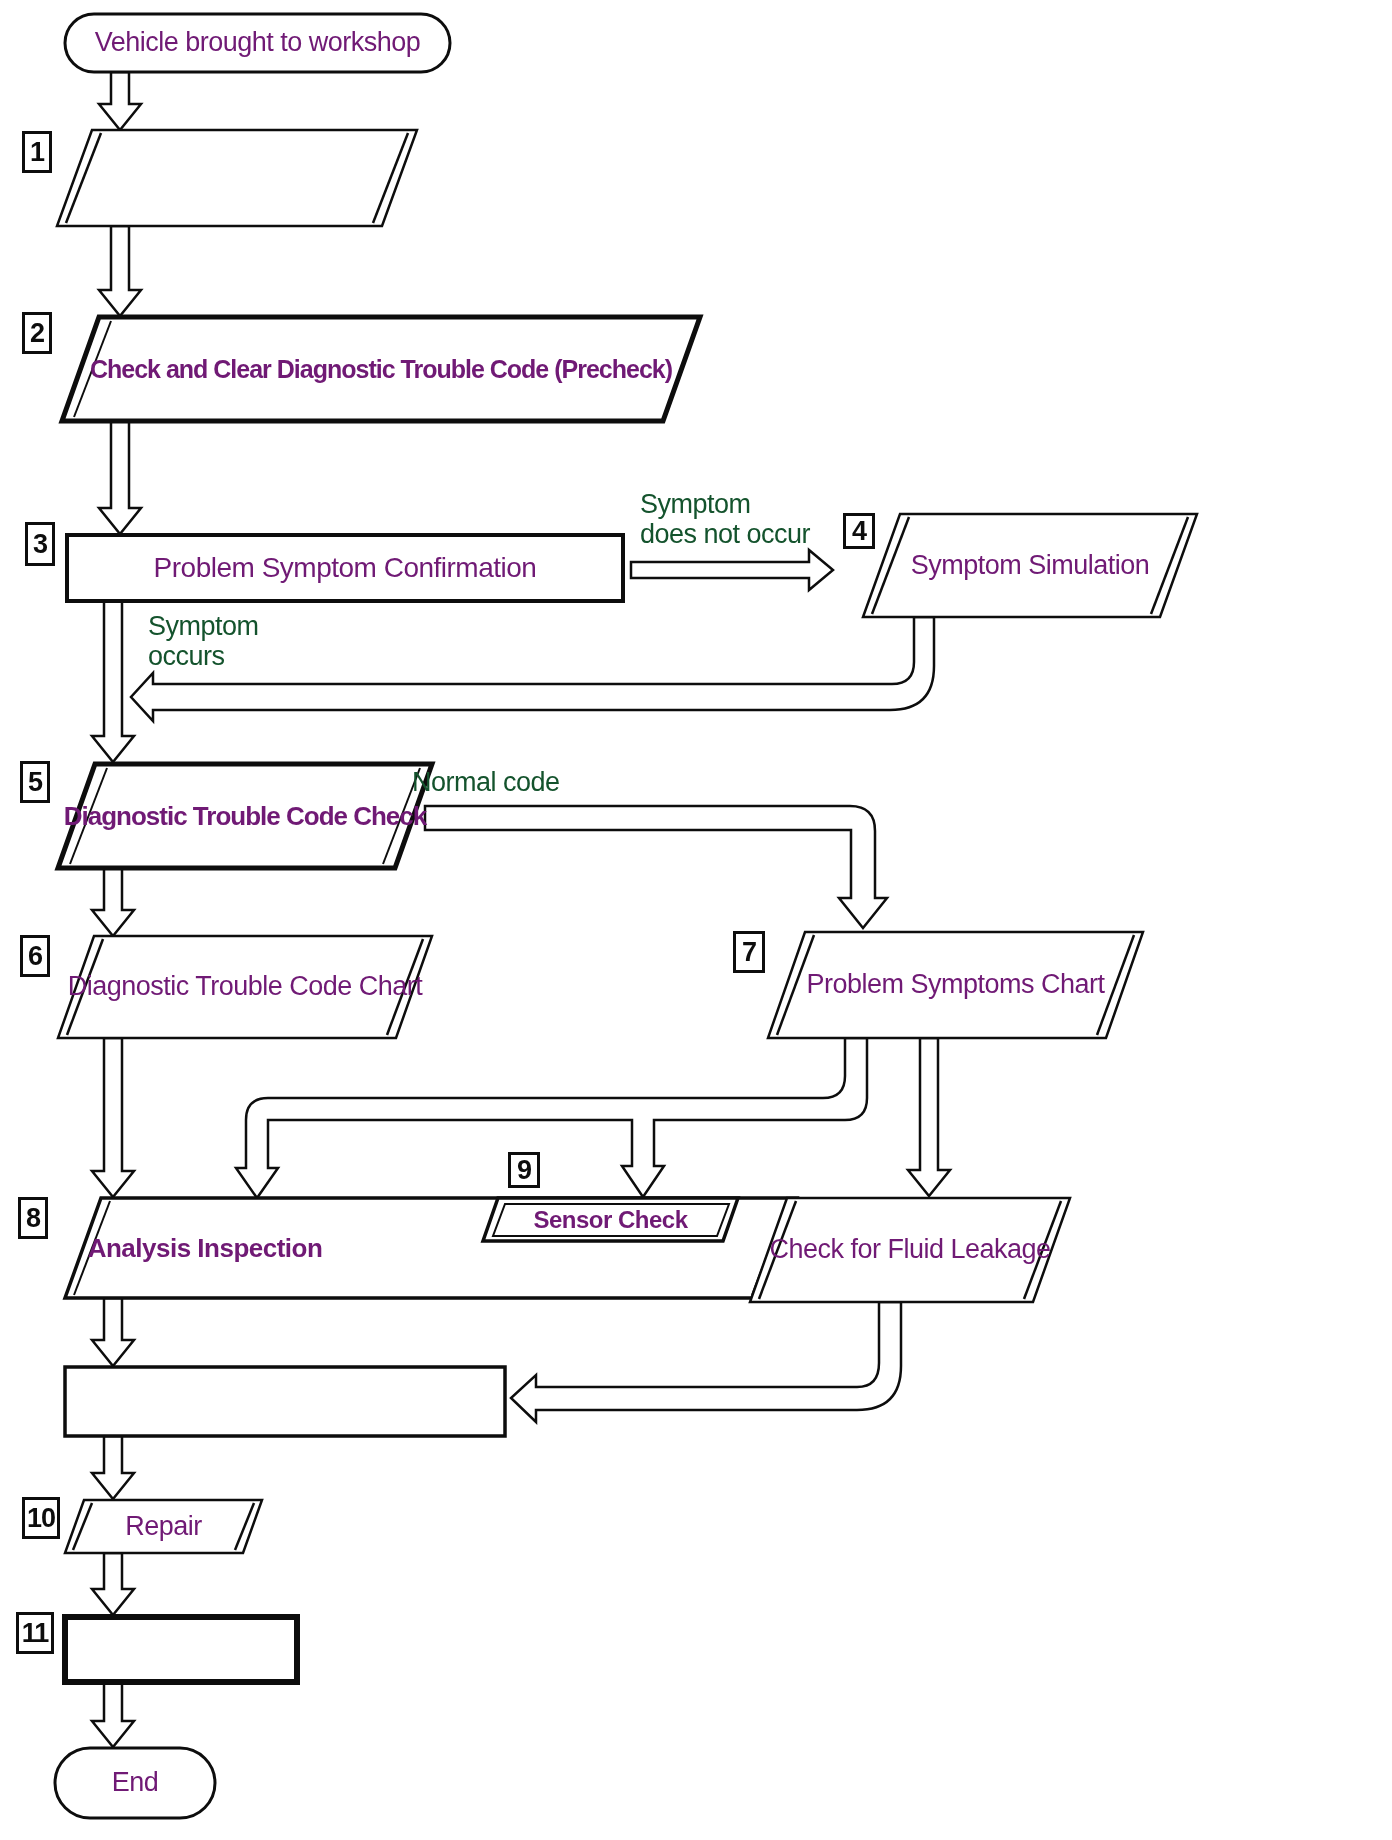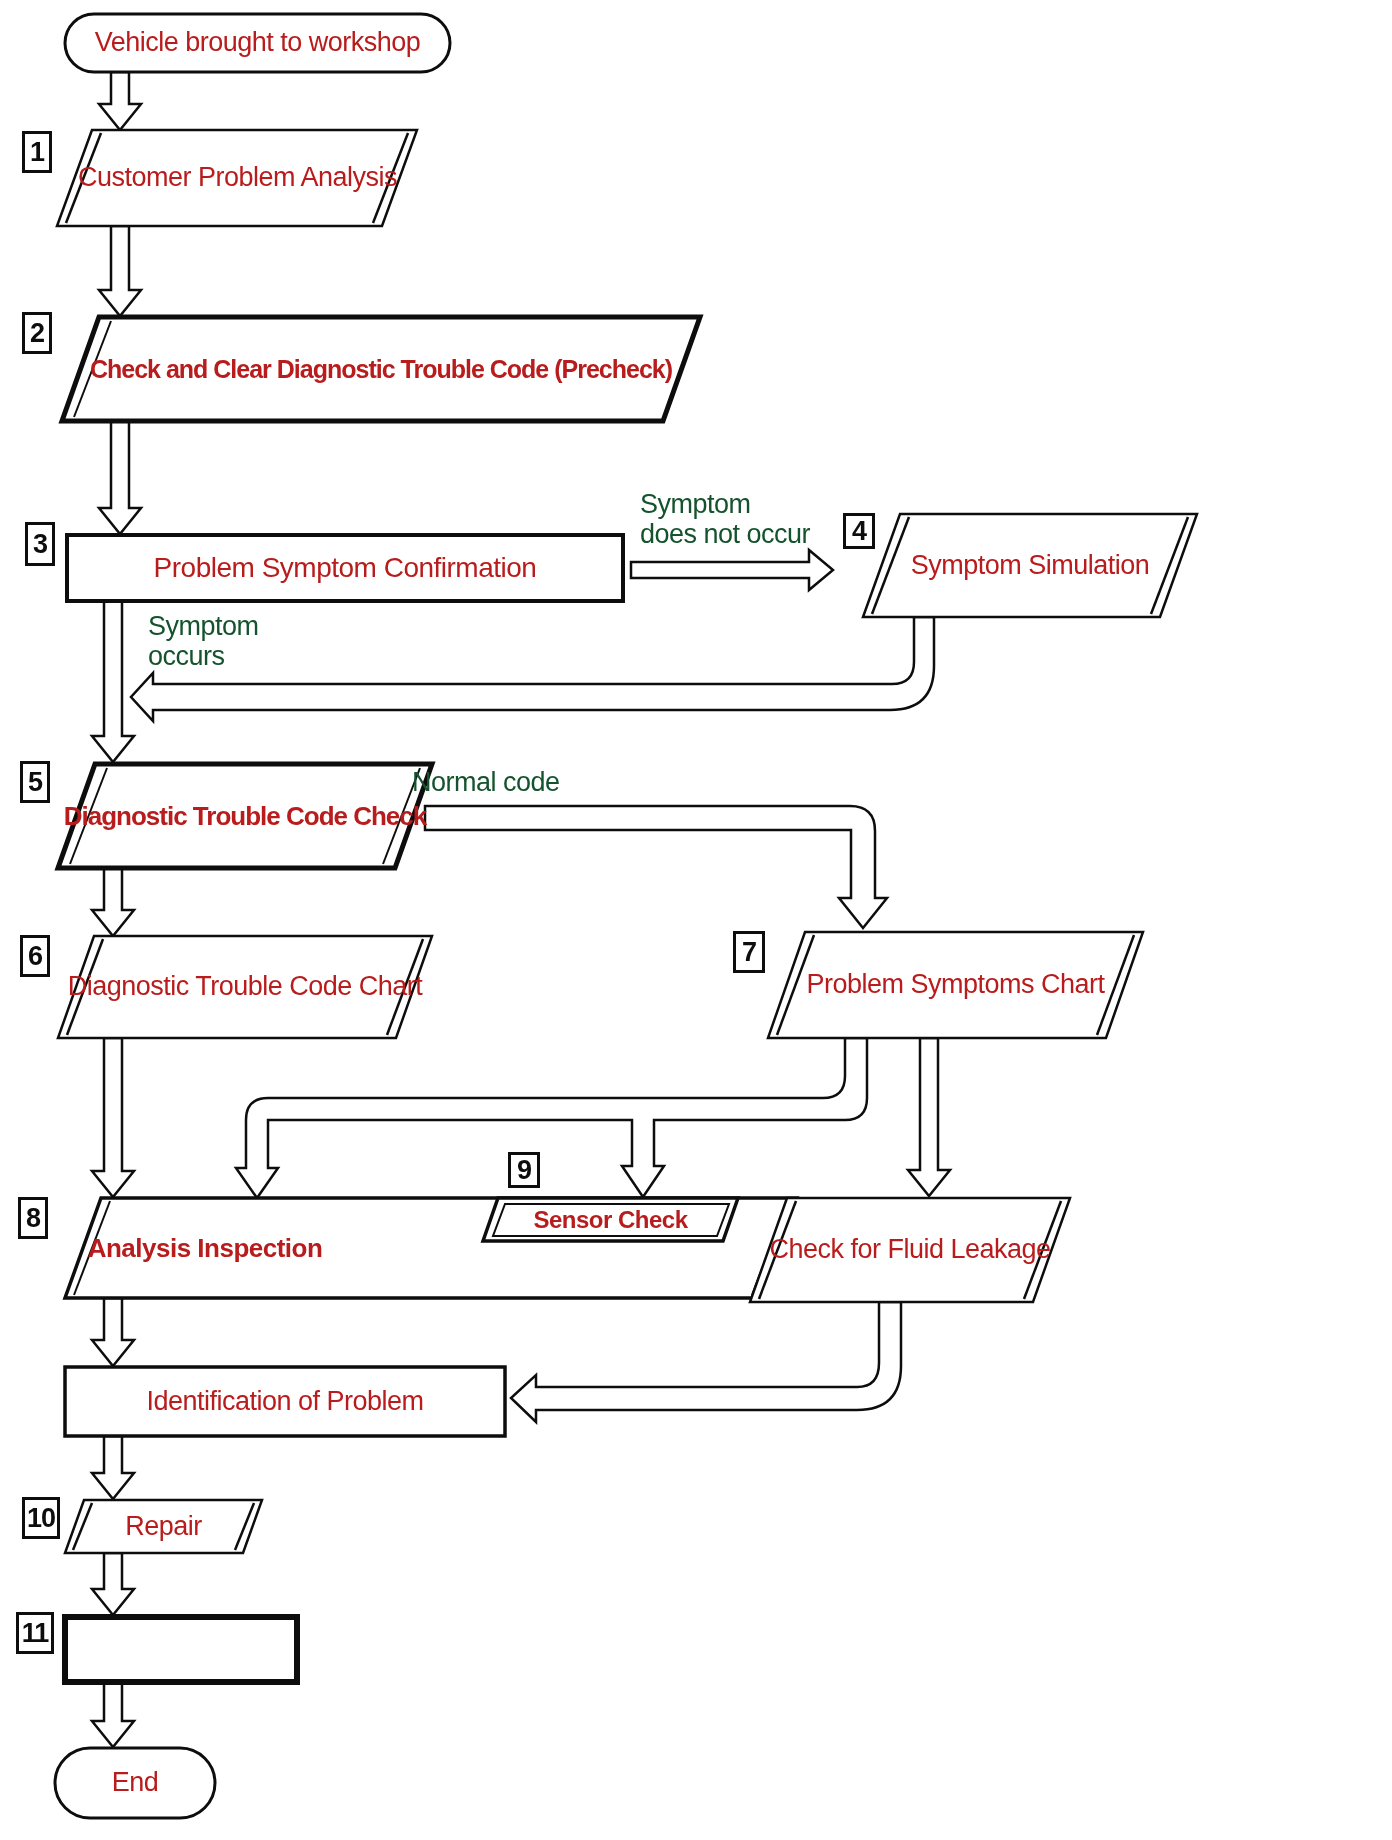--- a/index.html
+++ b/index.html
@@ -5,21 +5,21 @@
   html,body{margin:0;padding:0;}
   body{
     width:1392px;height:1840px;position:relative;background:#ffffff;
     font-family:"Liberation Sans", sans-serif;color:#0d0d0d;overflow:hidden;
   }
   #stage{position:absolute;left:0;top:0;width:1392px;height:1840px;}
   svg.geom{position:absolute;left:0;top:0;}
   .txt{
     position:absolute;display:flex;align-items:center;justify-content:center;
     text-align:center;font-size:27px;letter-spacing:-0.5px;line-height:1.08;
-    color:#b91c1c;white-space:pre-line;
+    color:#701a75;white-space:pre-line;
   }
   .txt.bold{font-weight:bold;}
   .edge-label{
     position:absolute;font-size:27px;letter-spacing:-0.5px;line-height:1.1;
     white-space:pre-line;color:#14532d;
   }
   .numbox{
     position:absolute;display:flex;align-items:center;justify-content:center;
     border:3px solid #0d0d0d;background:#ffffff;font-weight:bold;font-size:27px;
     letter-spacing:-1px;color:#0d0d0d;box-sizing:border-box;
@@ -115,21 +115,20 @@
 
       <rect x="67" y="535" width="556" height="66" stroke-width="4"></rect>
       <rect x="65" y="1367" width="440" height="69" stroke-width="3.5"></rect>
       <rect x="65" y="1617" width="232" height="65" stroke-width="6"></rect>
     </g>
   </svg>
 
   <div class="txt" style="left:65px;top:14px;width:385px;height:58px;">Vehicle brought to workshop</div>
 
   <div class="numbox" style="left:22px;top:131px;width:30px;height:42px;">1</div>
-  <div class="txt" style="left:60px;top:130px;width:355px;height:96px;">Customer Problem Analysis</div>
 
   <div class="numbox" style="left:22px;top:312px;width:30px;height:42px;">2</div>
   <div class="txt bold" style="left:75px;top:317px;width:612px;height:104px;font-size:25px;letter-spacing:-1px;">Check and Clear Diagnostic Trouble Code (Precheck)</div>
 
   <div class="numbox" style="left:25px;top:522px;width:30px;height:44px;">3</div>
   <div class="txt" style="left:67px;top:535px;width:556px;height:66px;font-size:28px;">Problem Symptom Confirmation</div>
 
   <div class="edge-label" style="left:640px;top:490px;">Symptom
 does not occur</div>
 
@@ -151,21 +150,20 @@
   <div class="txt" style="left:768px;top:932px;width:375px;height:106px;">Problem Symptoms Chart</div>
 
   <div class="numbox" style="left:18px;top:1197px;width:30px;height:42px;">8</div>
   <div class="txt bold" style="left:25px;top:1198px;width:360px;height:100px;font-size:26px;">Analysis Inspection</div>
 
   <div class="numbox" style="left:508px;top:1152px;width:32px;height:36px;">9</div>
   <div class="txt bold" style="left:483px;top:1198px;width:255px;height:43px;font-size:24px;">Sensor Check</div>
 
   <div class="txt" style="left:750px;top:1198px;width:320px;height:104px;">Check for Fluid Leakage</div>
 
-  <div class="txt" style="left:65px;top:1367px;width:440px;height:69px;">Identification of Problem</div>
 
   <div class="numbox" style="left:22px;top:1497px;width:38px;height:42px;">10</div>
   <div class="txt" style="left:65px;top:1500px;width:197px;height:53px;">Repair</div>
 
   <div class="numbox" style="left:16px;top:1612px;width:38px;height:42px;">11</div>
 
   <div class="txt" style="left:55px;top:1748px;width:160px;height:70px;">End</div>
 
 </div>
 

